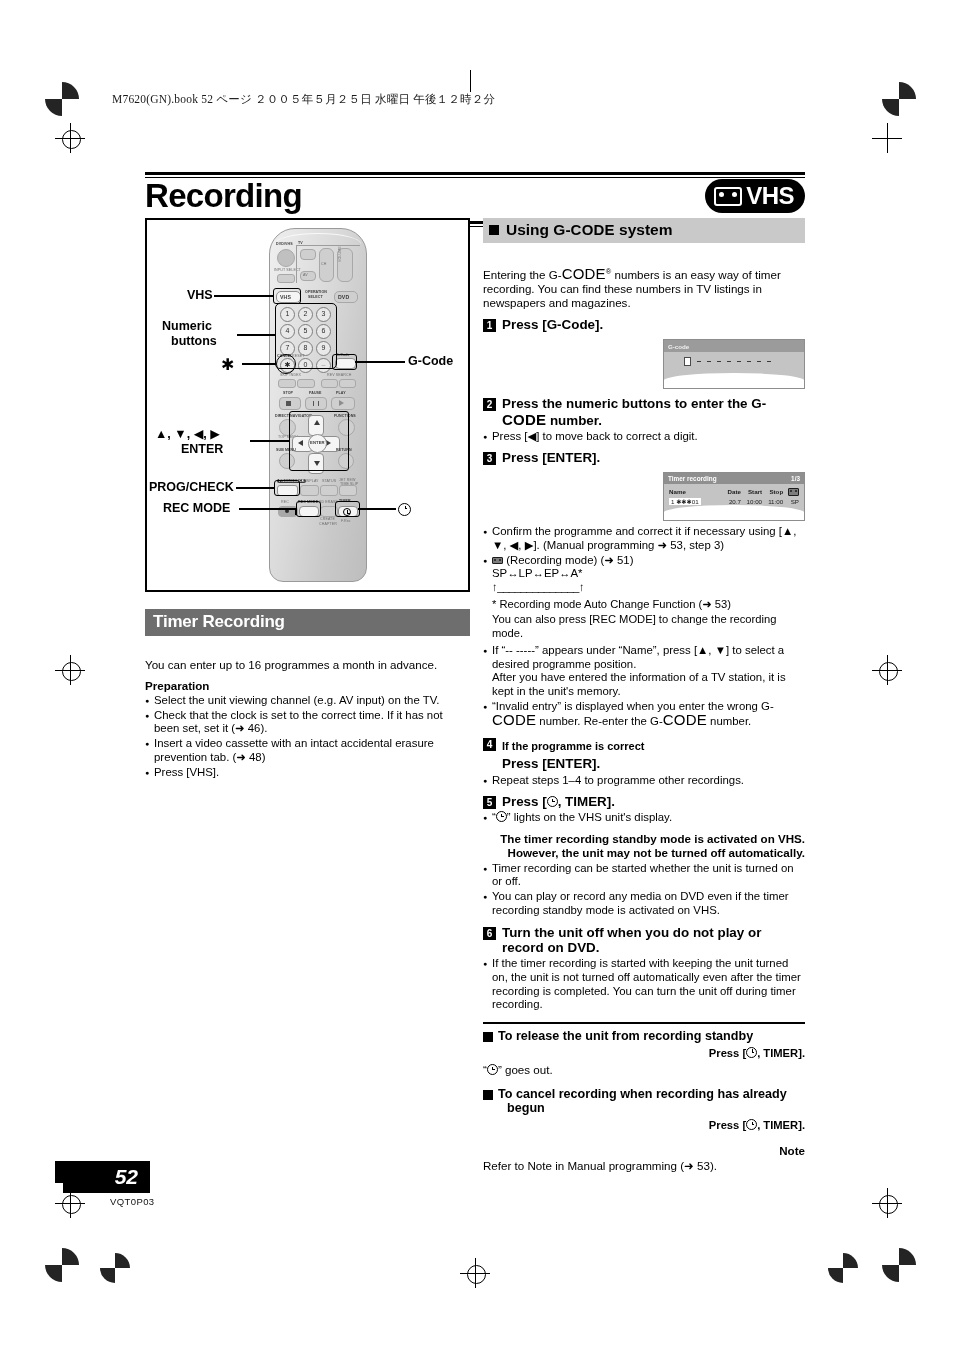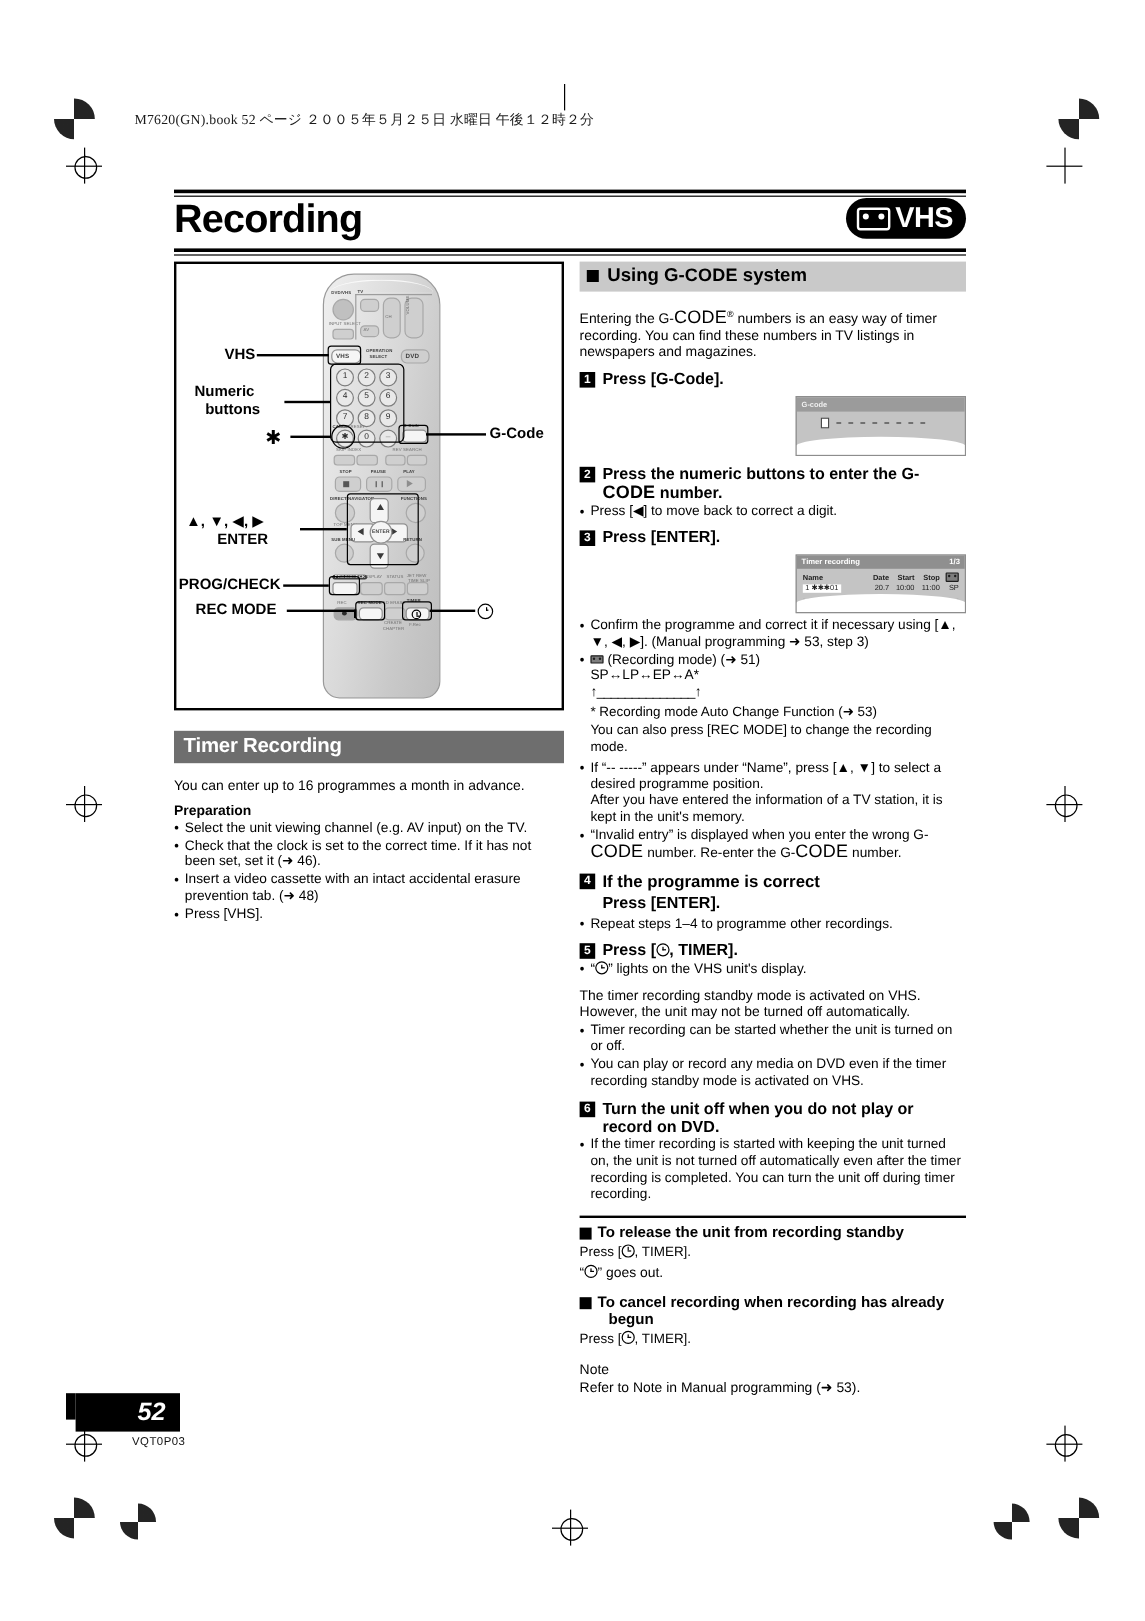--- a/index.html
+++ b/index.html
@@ -23,21 +23,21 @@
   .crosshair:after{top:50%;left:0;height:1px;width:100%;margin-top:-.5px;}
   .crosshair span{position:absolute;left:50%;top:50%;width:17px;height:17px;
      margin:-8.5px 0 0 -8.5px;border:1px solid #000;border-radius:50%;}
   .trim{position:absolute;background:#000;}
 
   
   .file-header{position:absolute;left:112px;top:92px;font-size:11.5px;letter-spacing:.2px;
      color:#1a1a1a;white-space:nowrap;font-family:"Liberation Serif","DejaVu Serif",serif;}
 
   
-  .title-wrap{position:absolute;left:145px;top:158px;width:660px;}
+  .title-wrap{position:absolute;left:145px;top:172px;width:660px;}
   .rule-top{height:3px;background:#000;}
   .rule-thin{height:1px;background:#000;margin-top:2px;}
   .title-row{position:relative;height:40px;}
   .title-txt{position:absolute;left:0;top:-2px;font-size:33px;font-weight:bold;
      letter-spacing:-.7px;line-height:40px;}
   .vhs-badge{position:absolute;right:0;top:1px;height:34px;background:#000;color:#fff;
      border-radius:17px;display:flex;align-items:center;gap:4px;padding:0 11px 0 9px;}
   .vhs-badge .cass{display:inline-block;width:24px;height:15px;border:2px solid #fff;
      border-radius:3px;position:relative;background:#000;}
   .vhs-badge .cass:before,.vhs-badge .cass:after{content:"";position:absolute;top:3px;
@@ -72,34 +72,34 @@
   .flabel{position:absolute;font-size:12.5px;font-weight:bold;color:#000;white-space:nowrap;}
 
   
   .sec-bar{background:#6e6e6e;color:#fff;font-size:17px;font-weight:bold;
      padding:3px 8px 4px;letter-spacing:-.2px;}
   .sec-bar-grey{background:#c9c9c9;color:#000;font-size:15.5px;font-weight:bold;
      padding:3px 6px 4px;display:flex;align-items:center;gap:7px;}
   .sq{display:inline-block;width:10px;height:10px;background:#000;}
 
   
-  .p{font-size:11.6px;line-height:14.2px;margin:12px 0 0;}
+  .p{font-size:11.6px;line-height:14.2px;margin:22px 0 0;}
   .p.tight{margin-top:3px;}
-  .bold{font-weight:normal;}
+  .bold{font-weight:bold;text-align:right;}
   .sub-h{font-size:11.6px;font-weight:bold;margin-top:7px;}
   ul.dots{list-style:none;margin:1px 0 0;padding:0;}
   ul.dots li{font-size:11.4px;line-height:13.6px;padding-left:9px;position:relative;
      margin-top:1.5px;}
   ul.dots li:before{content:"\25CF";position:absolute;left:0;top:0;font-size:7px;line-height:13.6px;}
 
   .step{display:flex;gap:6px;margin-top:7px;align-items:flex-start;}
   .step-n{flex:0 0 auto;width:13px;height:13px;background:#000;color:#fff;font-size:10px;
      font-weight:bold;line-height:13px;text-align:center;margin-top:2px;}
   .step-t{font-size:13.4px;font-weight:bold;line-height:15.6px;}
-  .step-t.small{font-size:14px;line-height:14px;}
+  .step-t.small{font-size:11px;line-height:14px;}
   .indent{margin-left:19px;}
   .smallcap{font-size:15px;letter-spacing:.2px;}
   .sup{font-size:7.5px;vertical-align:super;}
 
   
   .osd{position:relative;margin:6px 0 0 auto;width:142px;}
   .osd-inner{background:#c4c4c4;border:1px solid #8d8d8d;overflow:hidden;position:relative;}
   .osd-title{background:#9b9b9b;color:#efefef;font-size:6.2px;font-weight:bold;
      padding:2.5px 4px;display:flex;justify-content:space-between;}
   .osd-body{padding:5px 4px 2px;}

